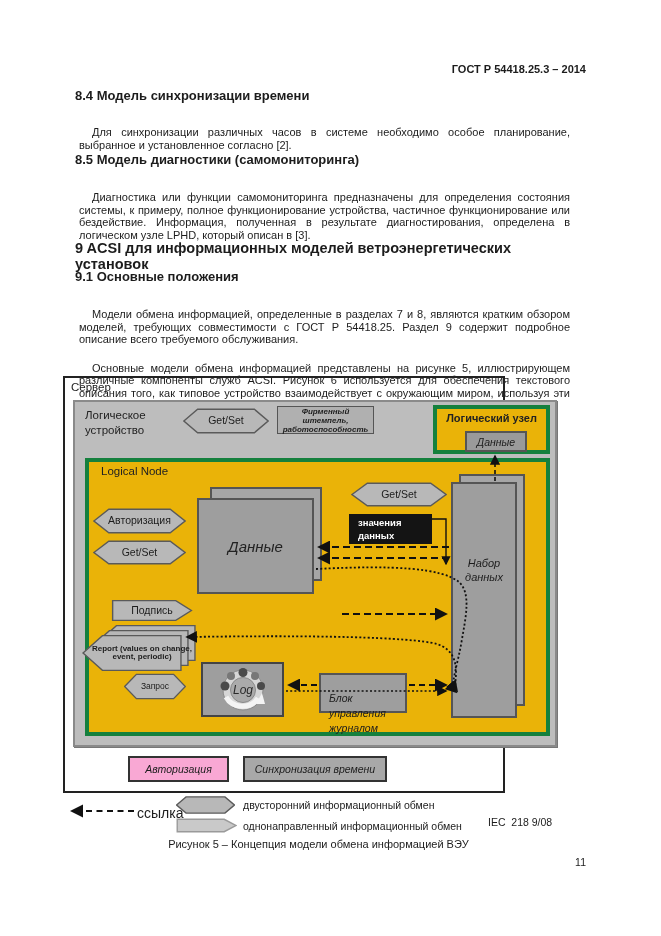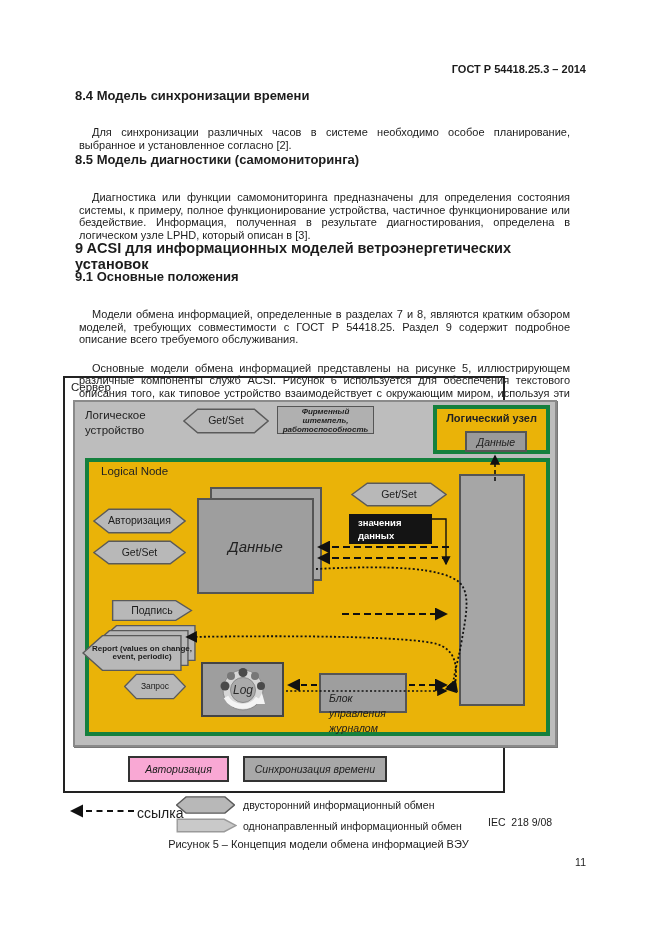--- a/index.html
+++ b/index.html
@@ -104,20 +104,23 @@
     <div class="shape" style="left:286px;top:104px;width:96px;height:25px">
       <svg viewBox="0 0 100 30" preserveAspectRatio="none">
           <polygon points="1,15 17,1.5 83,1.5 99,15 83,28.5 17,28.5"></polygon>
         </svg>
       <span>Get/Set</span>
     </div>
 
     <div class="values-box" style="left:284px;top:136px;width:83px;height:30px">значения данных</div>
 
     <div class="graybox back" style="left:394px;top:96px;width:66px;height:232px"></div>
+    <div class="graybox" style="left:386px;top:104px;width:66px;height:236px">
+      <div style="position:absolute;left:0;top:72px;width:100%;text-align:center;font-size:11px;line-height:1.3">Набор данных</div>
+    </div>
 
     <div class="shape" style="left:46px;top:219px;width:82px;height:27px">
       <svg viewBox="0 0 100 30" preserveAspectRatio="none">
           <polygon points="2,4 79,4 98,15 79,26 2,26"></polygon>
         </svg>
       <span>Подпись</span>
     </div>
 
 
     <div class="shape" style="left:30px;top:245px;width:102px;height:40px">

